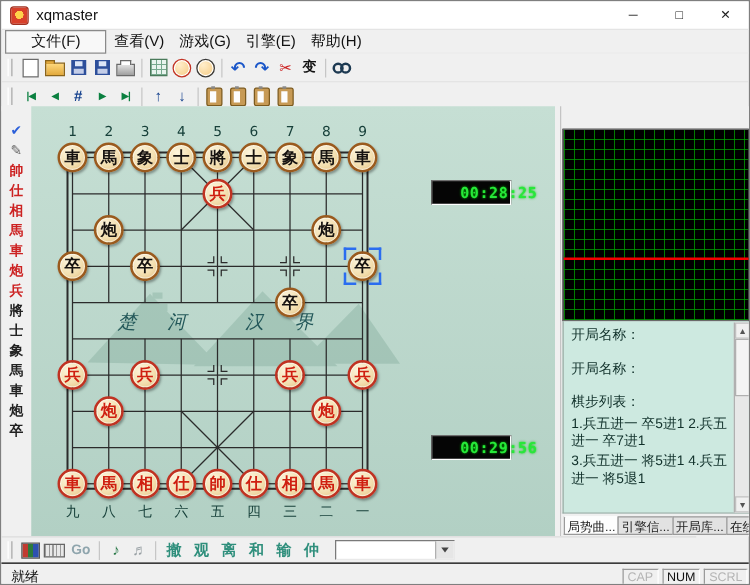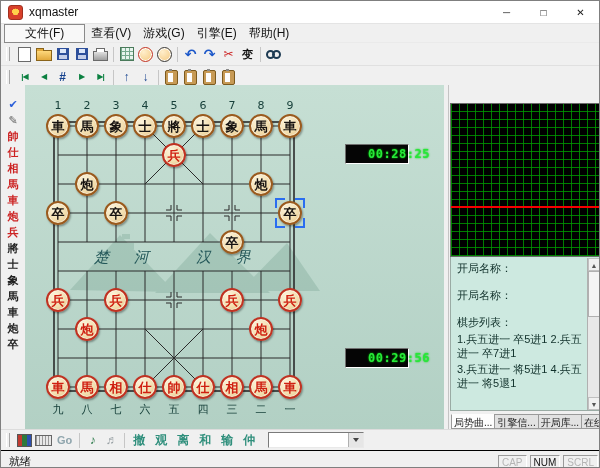--- a/index.html
+++ b/index.html
@@ -99,21 +99,21 @@
                           repeating-linear-gradient(0deg,rgba(0,155,0,.8) 0 1px,transparent 1px 8px);}
   #eval-line{position:absolute;left:0;right:0;top:67%;height:2px;background:#f50000;}
   #info{position:absolute;top:172px;left:1px;right:1px;height:154px;background:#cde9e0;border:1px solid #9aaba4;border-top:none;box-sizing:border-box;padding:5px 16px 4px 6px;font-size:11px;color:#10302a;overflow:hidden;line-height:13px;}
   .ilabel{margin-bottom:14px;}
   .mlabel{margin-bottom:3px;}
   .movep{margin-bottom:2px;line-height:14px;}
   #info-sb{position:absolute;top:173px;right:1px;width:13px;height:152px;background:#e8e8e8;border-left:1px solid #b0b0b0;box-sizing:border-box;}
   .sb-arr{height:13px;font-size:7px;text-align:center;line-height:13px;color:#555;background:#f0f0f0;border:1px solid #c0c0c0;box-sizing:border-box;}
   .sb-bottom{position:absolute;bottom:0;left:0;right:0;}
   #sb-thumb{position:absolute;top:13px;left:0;right:0;height:46px;background:#f4f4f4;border:1px solid #b0b0b0;box-sizing:border-box;}
-  #tabs{position:absolute;top:326px;left:0;right:0;height:18px;display:flex;align-items:flex-end;background:#f0f0f0;padding:1px 0 0 2px;box-sizing:border-box;}
+  #tabs{position:absolute;top:326px;left:0;right:0;height:18px;display:flex;align-items:center;background:#f0f0f0;padding:1px 0 0 2px;box-sizing:border-box;}
   .ptab{font-size:10px;padding:1px 2px;border:1px solid #9a9a9a;background:#e2e2e2;margin-right:-1px;color:#222;height:15px;box-sizing:border-box;white-space:nowrap;}
   .ptab.active{background:#fdfdfd;border-top-color:#fdfdfd;}
 
   
   #bottom-toolbar{position:absolute;left:0;top:428px;width:556px;height:21px;background:#f0f0f0;border-top:1px solid #dcdcdc;display:flex;align-items:center;padding-left:3px;box-sizing:border-box;}
   .cnbtn{font-size:12px;font-weight:bold;color:#2f8f7c;padding:0 5px;font-family:"DejaVu Sans","Liberation Sans",sans-serif;}
   #combo{width:96px;height:16px;background:#fff;border:1px solid;border-color:#7a7a7a #e9e9e9 #e9e9e9 #7a7a7a;margin-left:8px;display:flex;align-items:center;box-sizing:border-box;}
   #combo-value{flex:1;font-size:10px;padding-left:3px;color:#333;}
   #combo-arrow{width:14px;height:14px;background:#e6e6e6;border-left:1px solid #b0b0b0;display:flex;align-items:center;justify-content:center;}
   #combo-arrow i{width:0;height:0;border-left:3px solid transparent;border-right:3px solid transparent;border-top:4px solid #444;}

